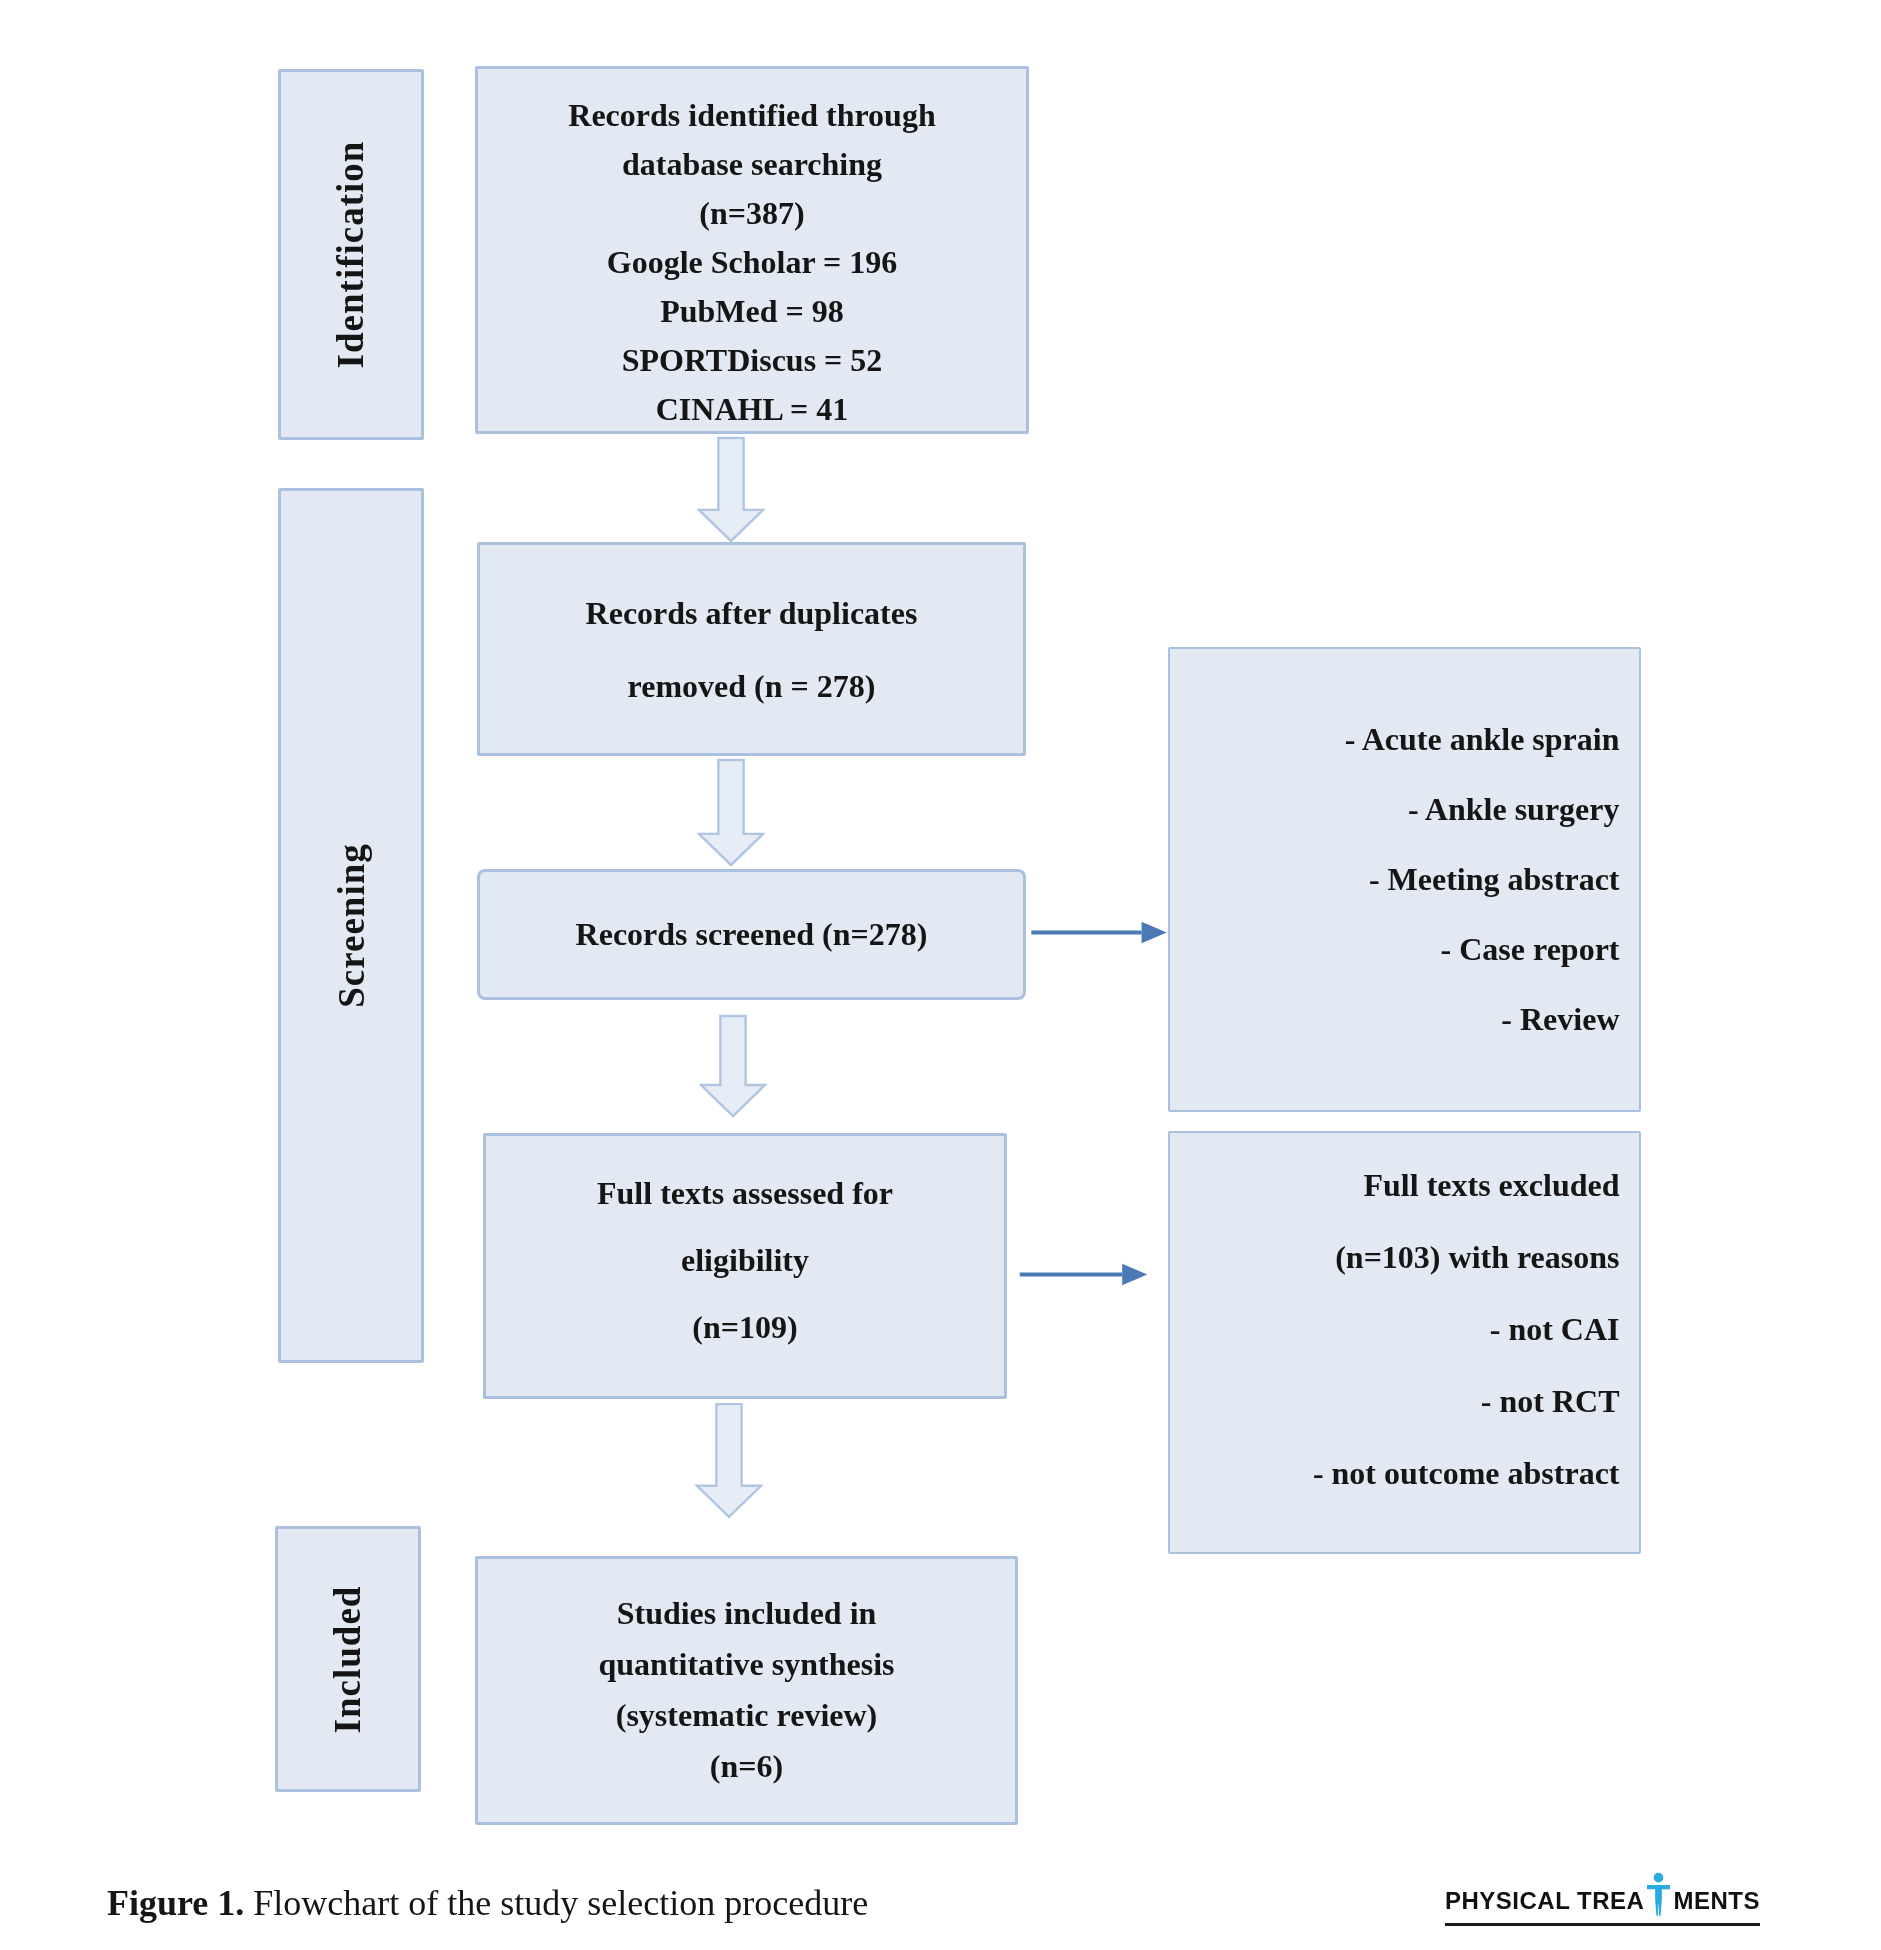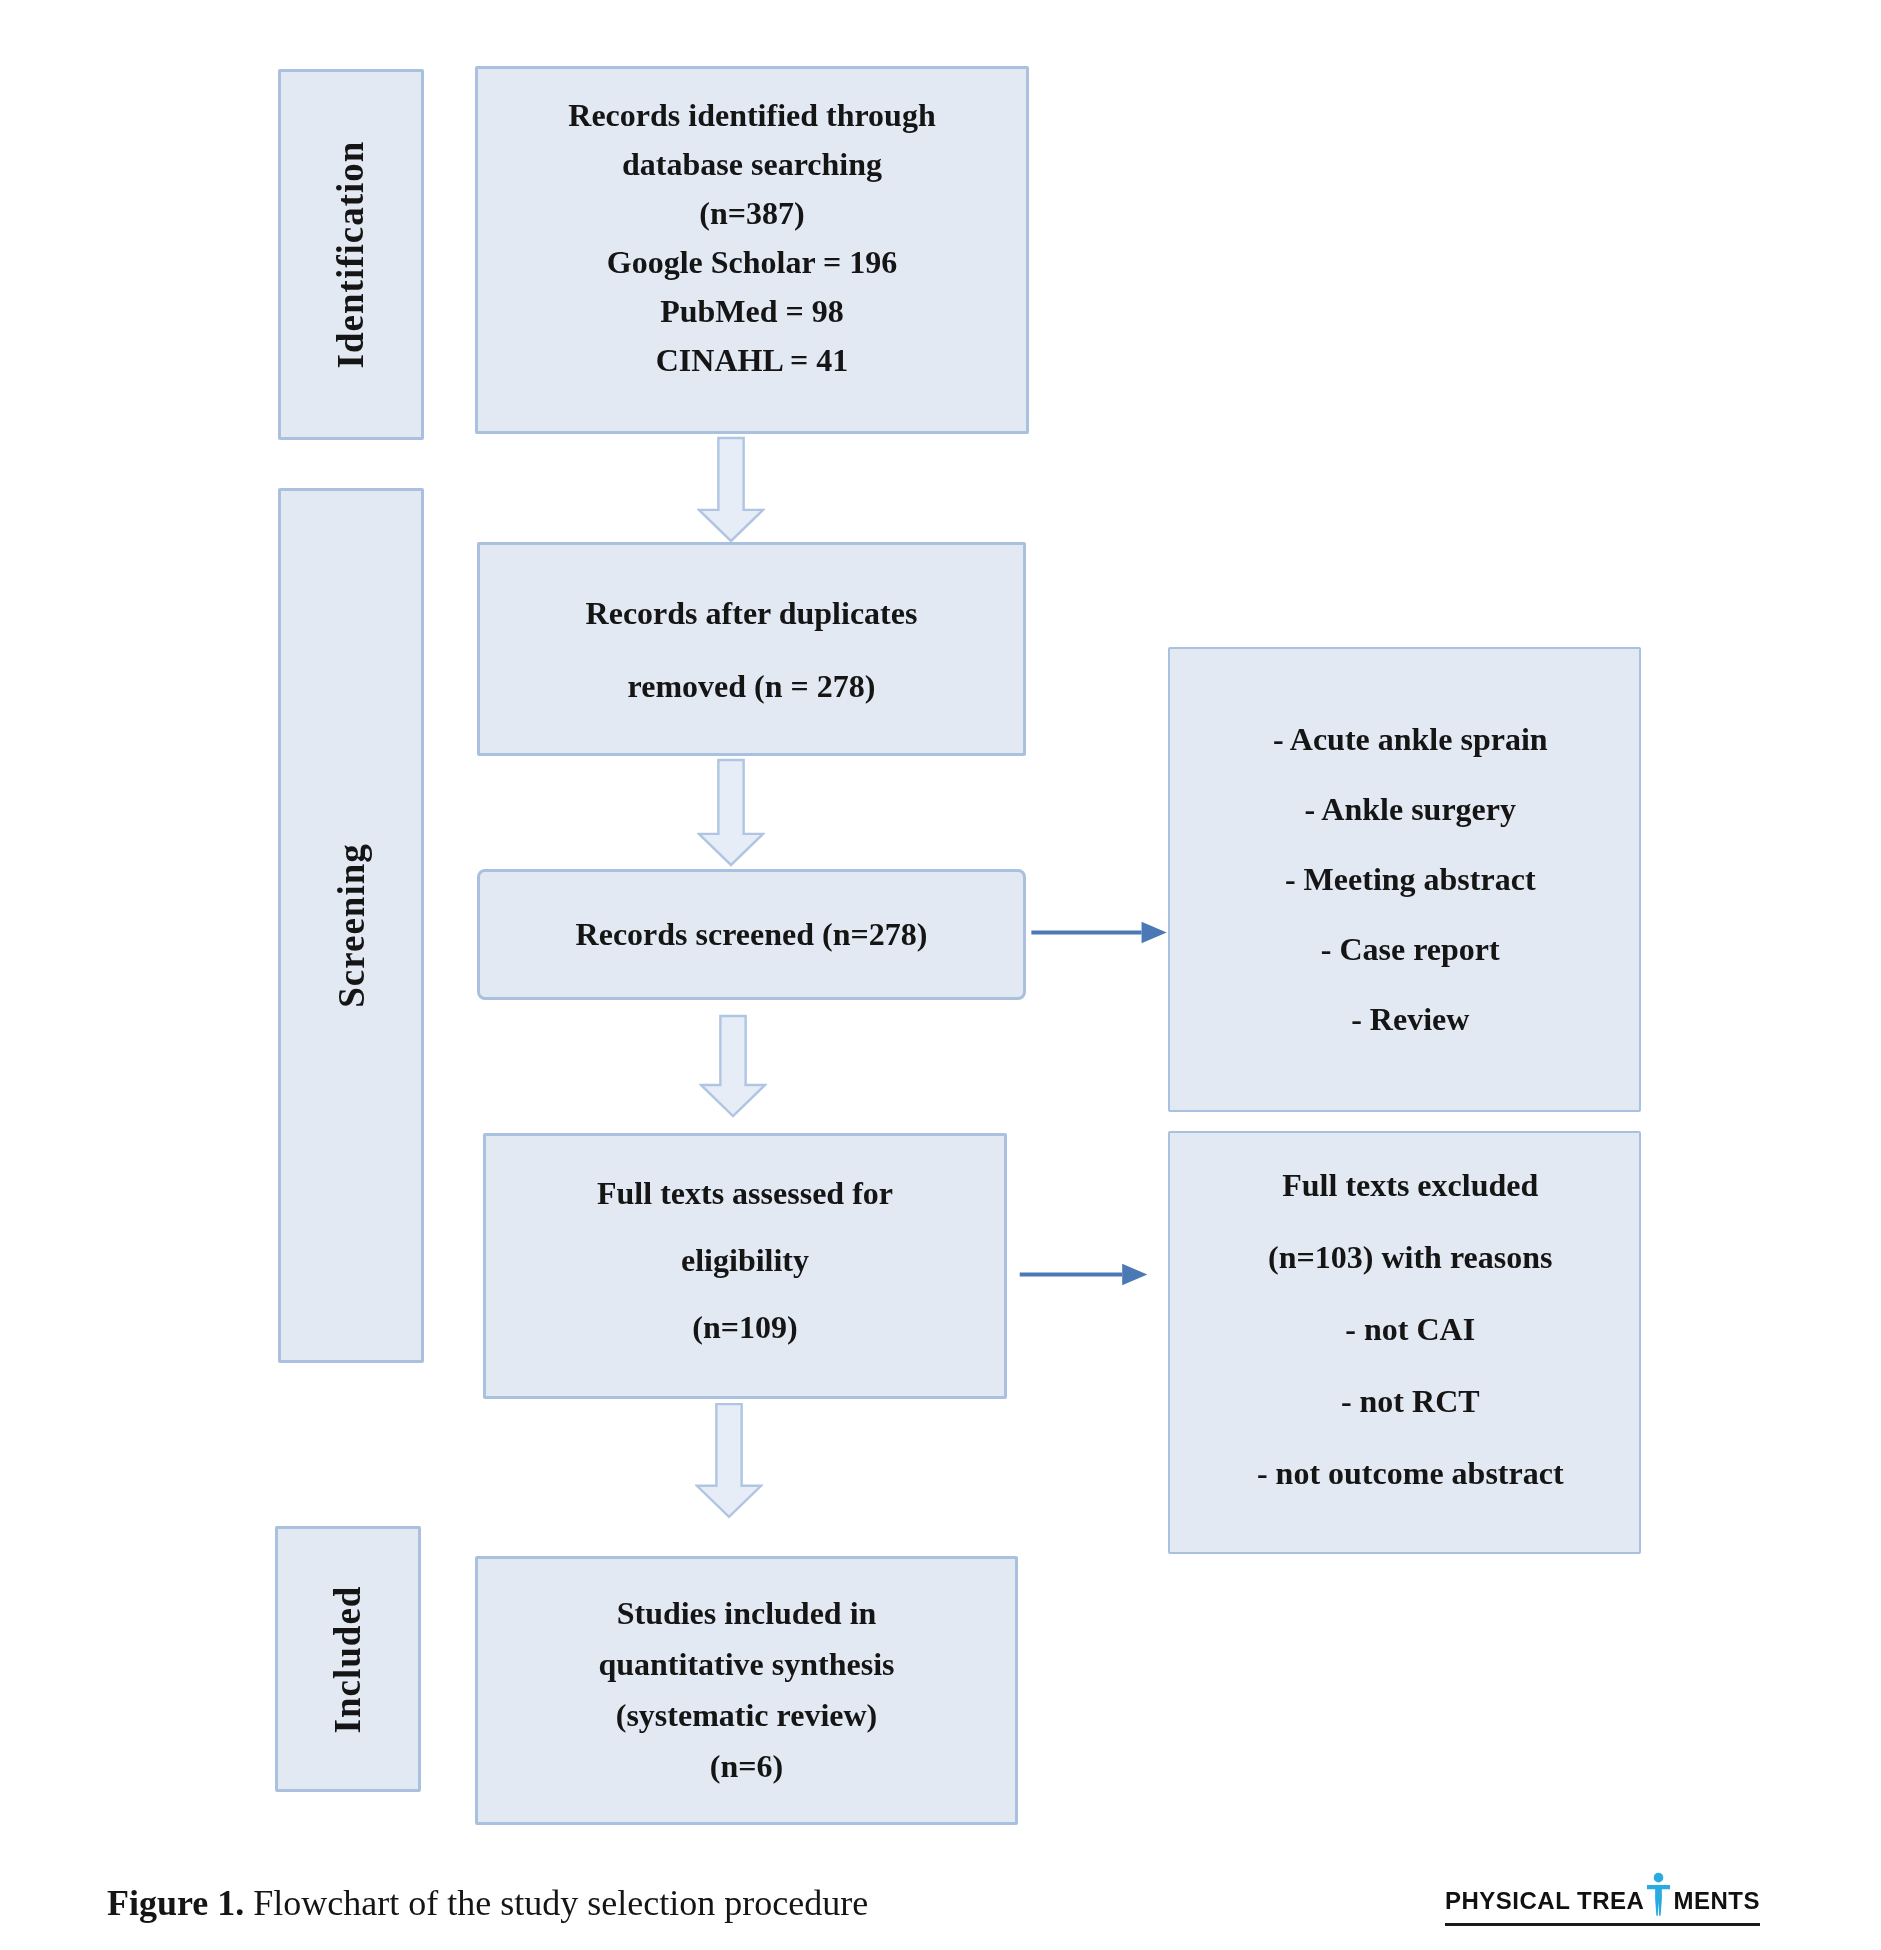--- a/index.html
+++ b/index.html
@@ -19,21 +19,21 @@
   }
   .ctr{text-align:center;}
   .ln{font-weight:bold;font-size:32px;}
   .b1 .ln{line-height:49px;}
   .b2 .ln{line-height:73px;}
   .b4 .ln{line-height:67px;}
   .b5 .ln{line-height:51px;}
   .single{display:flex;align-items:center;justify-content:center;border-radius:8px;}
   .r1 .ln{line-height:70px;}
   .r2 .ln{line-height:72px;}
-  .leftlist{text-align:center;}
+  .leftlist{text-align:right;}
   .arrow-abs{position:absolute;}
   #caption{
     position:absolute;left:107px;top:1882px;font-size:36px;line-height:43px;
     white-space:nowrap;
   }
   #caption .cap-b{font-weight:bold;}
   #logo{
     position:absolute;left:1445px;top:1872px;
     font-family:"Liberation Sans", sans-serif;font-weight:bold;font-size:24px;
     letter-spacing:0.5px;color:#111111;
@@ -58,20 +58,21 @@
   <div class="box stage" style="left:275px;top:1526px;width:146px;height:266px;">
     <span class="vtext">Included</span>
   </div>
 
   <div class="box ctr b1" style="left:475px;top:66px;width:554px;height:368px;padding-top:21.5px;">
     <div class="ln">Records identified through</div>
     <div class="ln">database searching</div>
     <div class="ln">(n=387)</div>
     <div class="ln">Google Scholar = 196</div>
     <div class="ln">PubMed = 98</div>
+    <div class="ln">SPORTDiscus = 52</div>
     <div class="ln">CINAHL = 41</div>
   </div>
 
   <div class="box ctr b2" style="left:477px;top:542px;width:549px;height:214px;padding-top:32px;">
     <div class="ln">Records after duplicates</div>
     <div class="ln">removed (n = 278)</div>
   </div>
 
   <div class="box ctr single" style="left:477px;top:869px;width:549px;height:131px;">
     <div class="ln">Records screened (n=278)</div>

